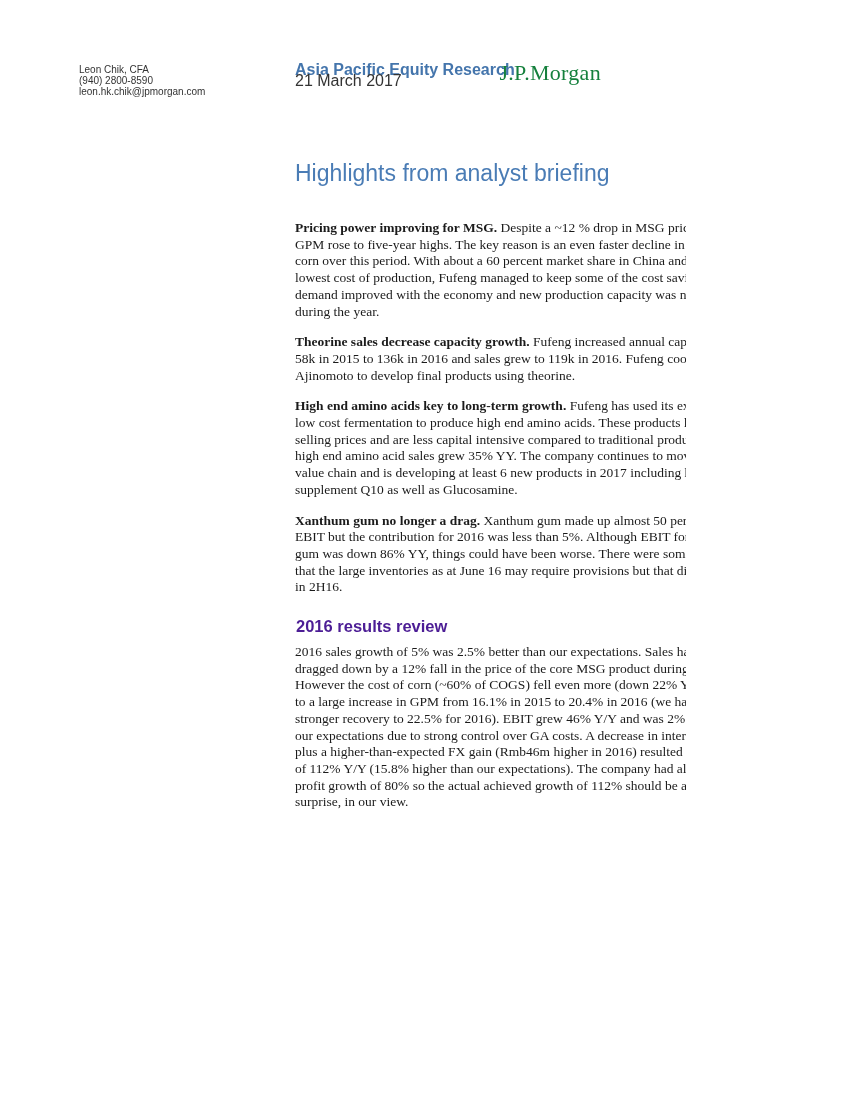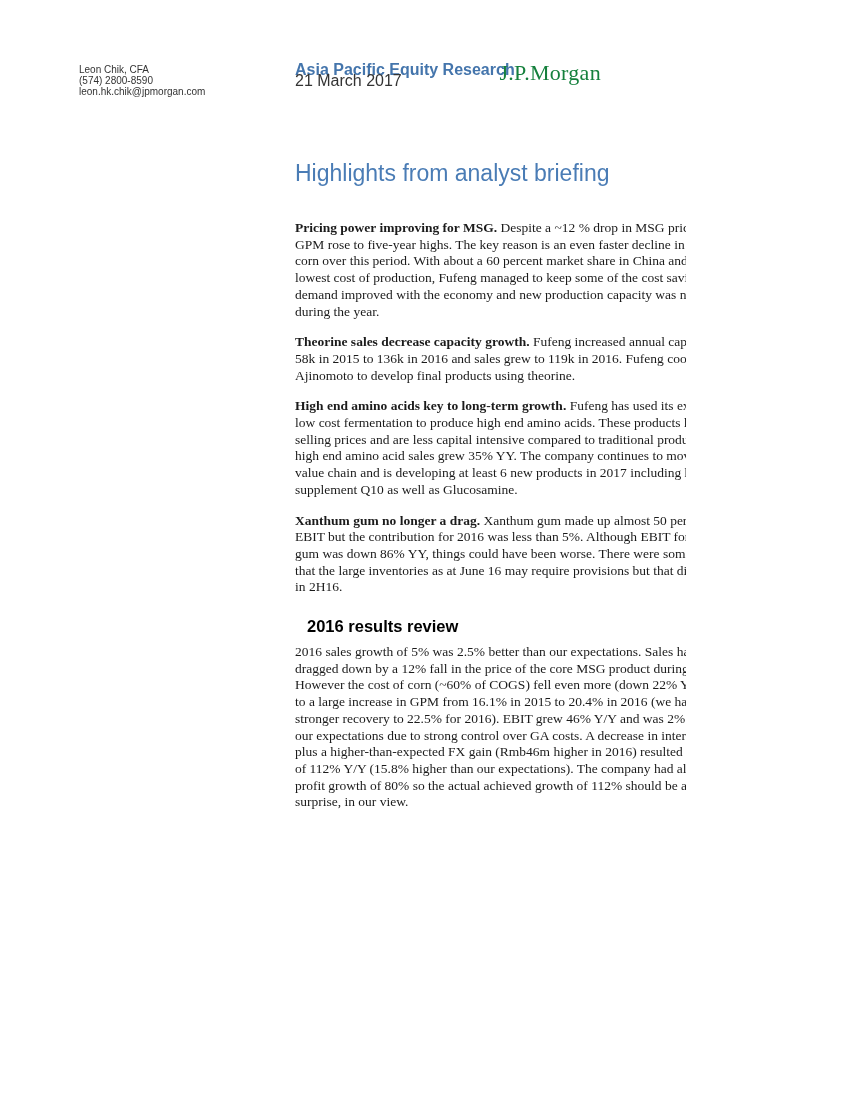--- a/index.html
+++ b/index.html
@@ -66,46 +66,46 @@
     color: #4a7cb5;
   }
   .para {
     margin: 0 12px 14px 0;
     font-size: 13.5px;
     line-height: 16.7px;
     text-align: left;
   }
   .para b { font-weight: bold; }
   .section-heading {
-    margin: 20px 0 8px 12px;
+    margin: 20px 0 8px 1px;
     font-family: "Liberation Sans", sans-serif;
     font-weight: bold;
     font-size: 16.5px;
     line-height: 20px;
-    color: #000000;
+    color: #4c1d95;
   }
 
   
   .page-number {
     position: absolute;
     left: 762px;
     top: 1044px;
     font-family: "Liberation Sans", sans-serif;
     font-size: 10px;
     color: #444444;
   }
 </style>
 </head>
 <body>
 
 <div class="page">
 
   <div class="analyst-block">
     <div>Leon Chik, CFA</div>
-    <div>(574) 2800-8590</div>
+    <div>(940) 2800-8590</div>
     <div>leon.hk.chik@jpmorgan.com</div>
   </div>
 
   <div class="research-block">
     <div class="research-line">Asia Pacific Equity Research</div>
     <div>21 March 2017</div>
   </div>
 
   <div class="logo">J.P.Morgan</div>
 

